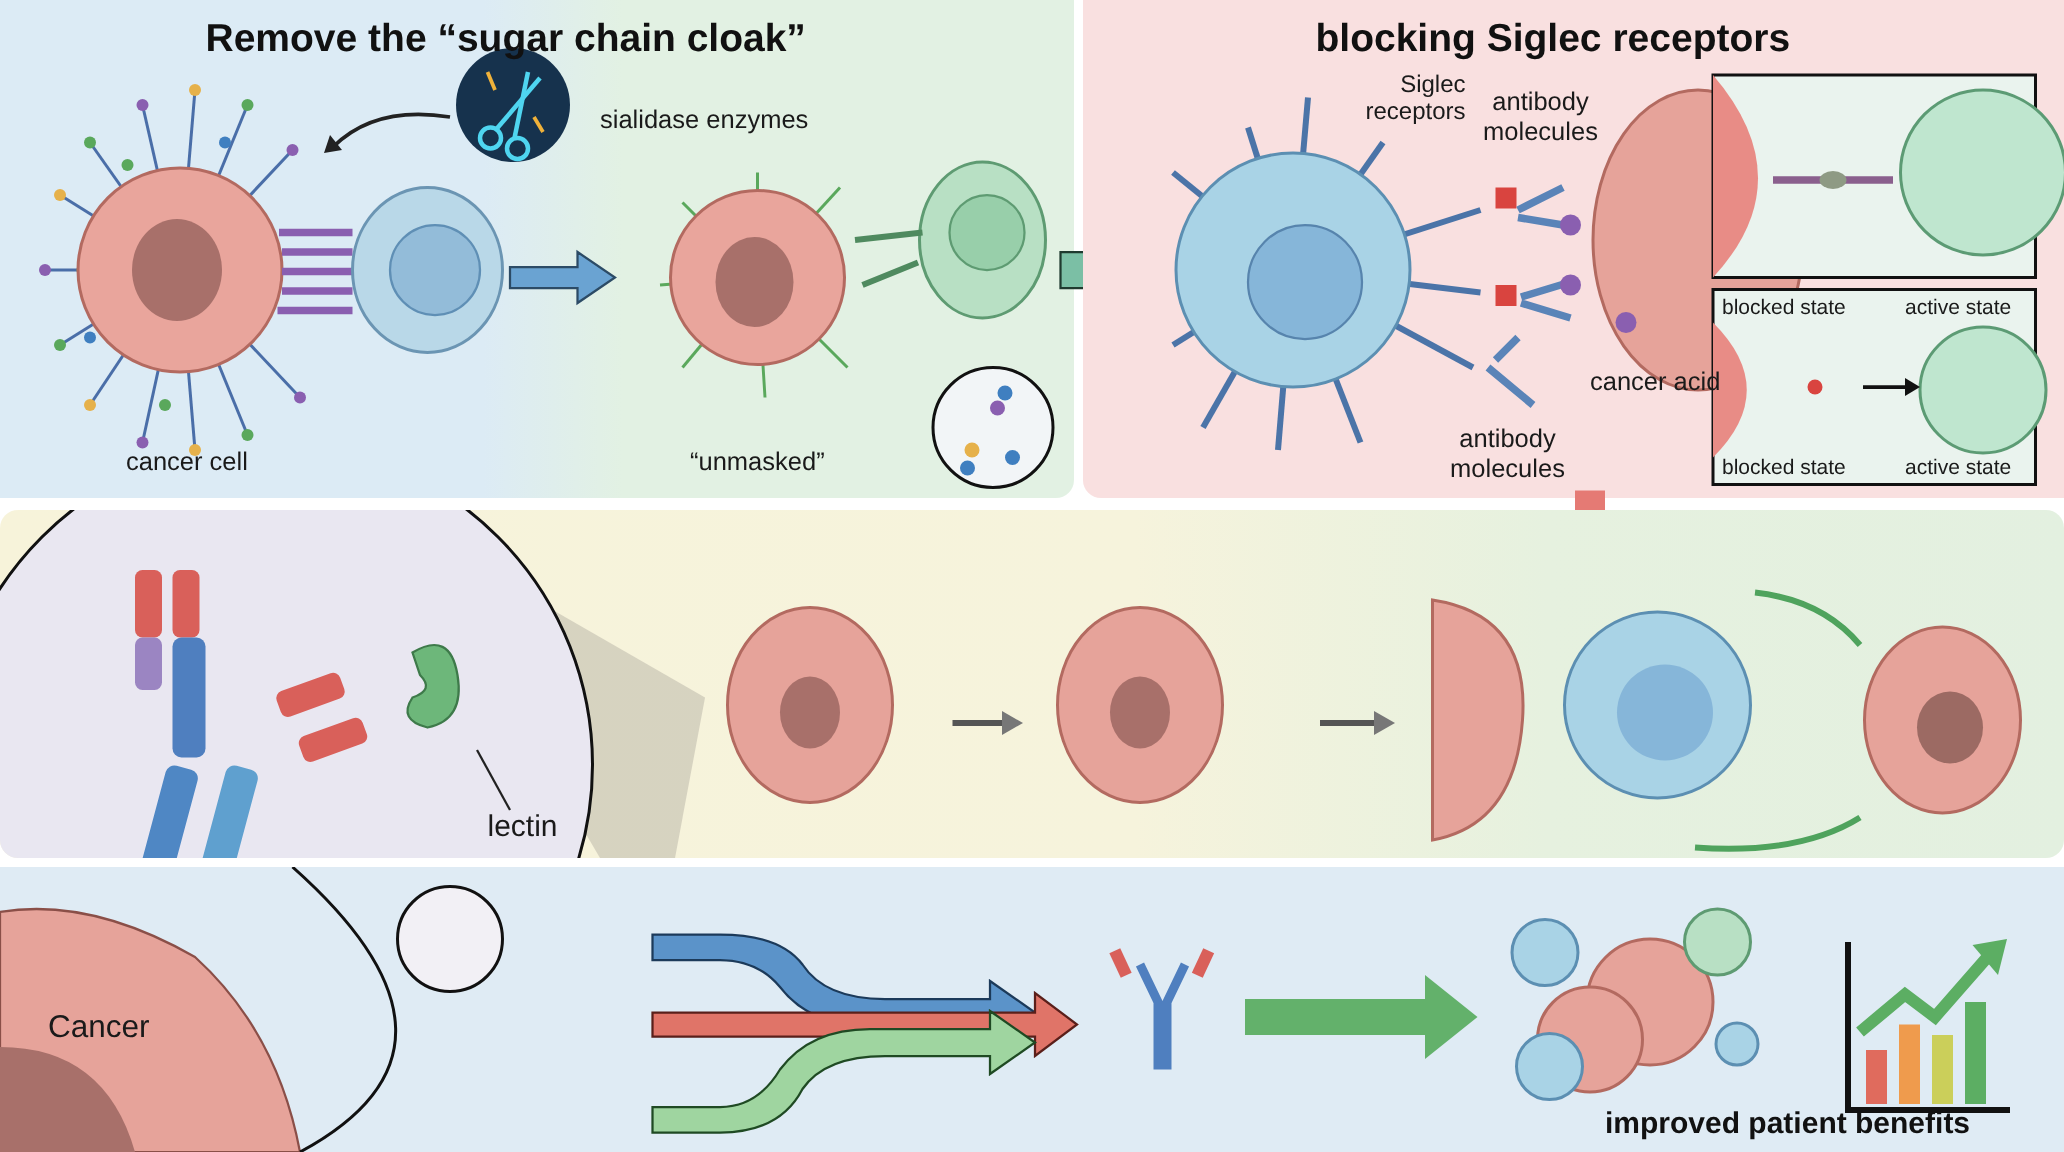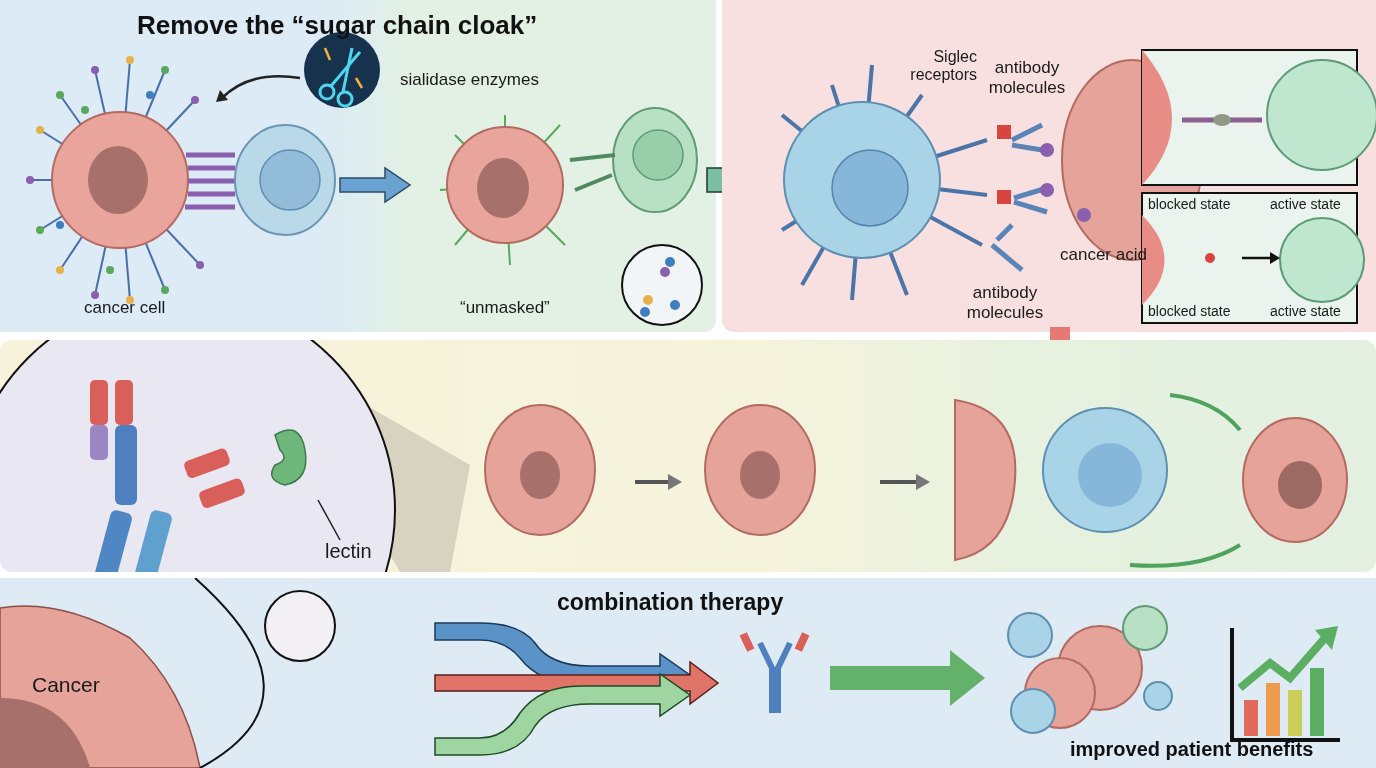--- a/index.html
+++ b/index.html
@@ -167,20 +167,21 @@
     </g>
     <g>
       <rect x="420" y="193" width="215" height="130" fill="#eaf3ee" stroke="#111" stroke-width="2"></rect>
       <path d="M420 215 Q465 260 420 305 Z" fill="#e88c86"></path>
       <circle cx="600" cy="260" r="42" fill="#bfe6cf" stroke="#5c9b74" stroke-width="2"></circle>
       <circle cx="488" cy="258" r="5" fill="#d9443f"></circle>
       <line x1="520" y1="258" x2="548" y2="258" stroke="#111" stroke-width="2.5"></line>
       <polygon points="548,252 558,258 548,264" fill="#111"></polygon>
     </g>
   </svg>
+  <div class="title" style="left:155px; top:10px; font-size:26px;">blocking Siglec receptors</div>
   <div class="label" style="left:175px; top:48px; font-size:16px; text-align:right; width:80px;">
     <div>Siglec</div>
     <div>receptors</div>
   </div>
   <div class="label" style="left:255px; top:58px; text-align:center; width:100px;">
     <div>antibody</div>
     <div>molecules</div>
   </div>
   <div class="label" style="left:233px; top:283px; text-align:center; width:100px;">
     <div>antibody</div>
@@ -271,15 +272,14 @@
       <path d="M1232 50 L1232 162 L1340 162" stroke="#111" stroke-width="4" fill="none"></path>
       <rect x="1244" y="122" width="14" height="36" fill="#e06b5d"></rect>
       <rect x="1266" y="105" width="14" height="53" fill="#ef9b4d"></rect>
       <rect x="1288" y="112" width="14" height="46" fill="#cbcf5a"></rect>
       <rect x="1310" y="90" width="14" height="68" fill="#5cae63"></rect>
       <path d="M1240 110 L1270 85 L1290 100 L1325 60" stroke="#5cae63" stroke-width="8" fill="none"></path>
       <polygon points="1315,52 1338,48 1332,72" fill="#5cae63"></polygon>
     </g>
   </svg>
   <div class="label" style="left:32px; top:95px; font-size:21px;">Cancer</div>
-  <div class="title" style="left:557px; top:11px; font-size:23px;">combination therapy</div>
   <div class="title" style="left:1070px; top:160px; font-size:20px;">improved patient benefits</div>
 </div>
 
 </body></html>

